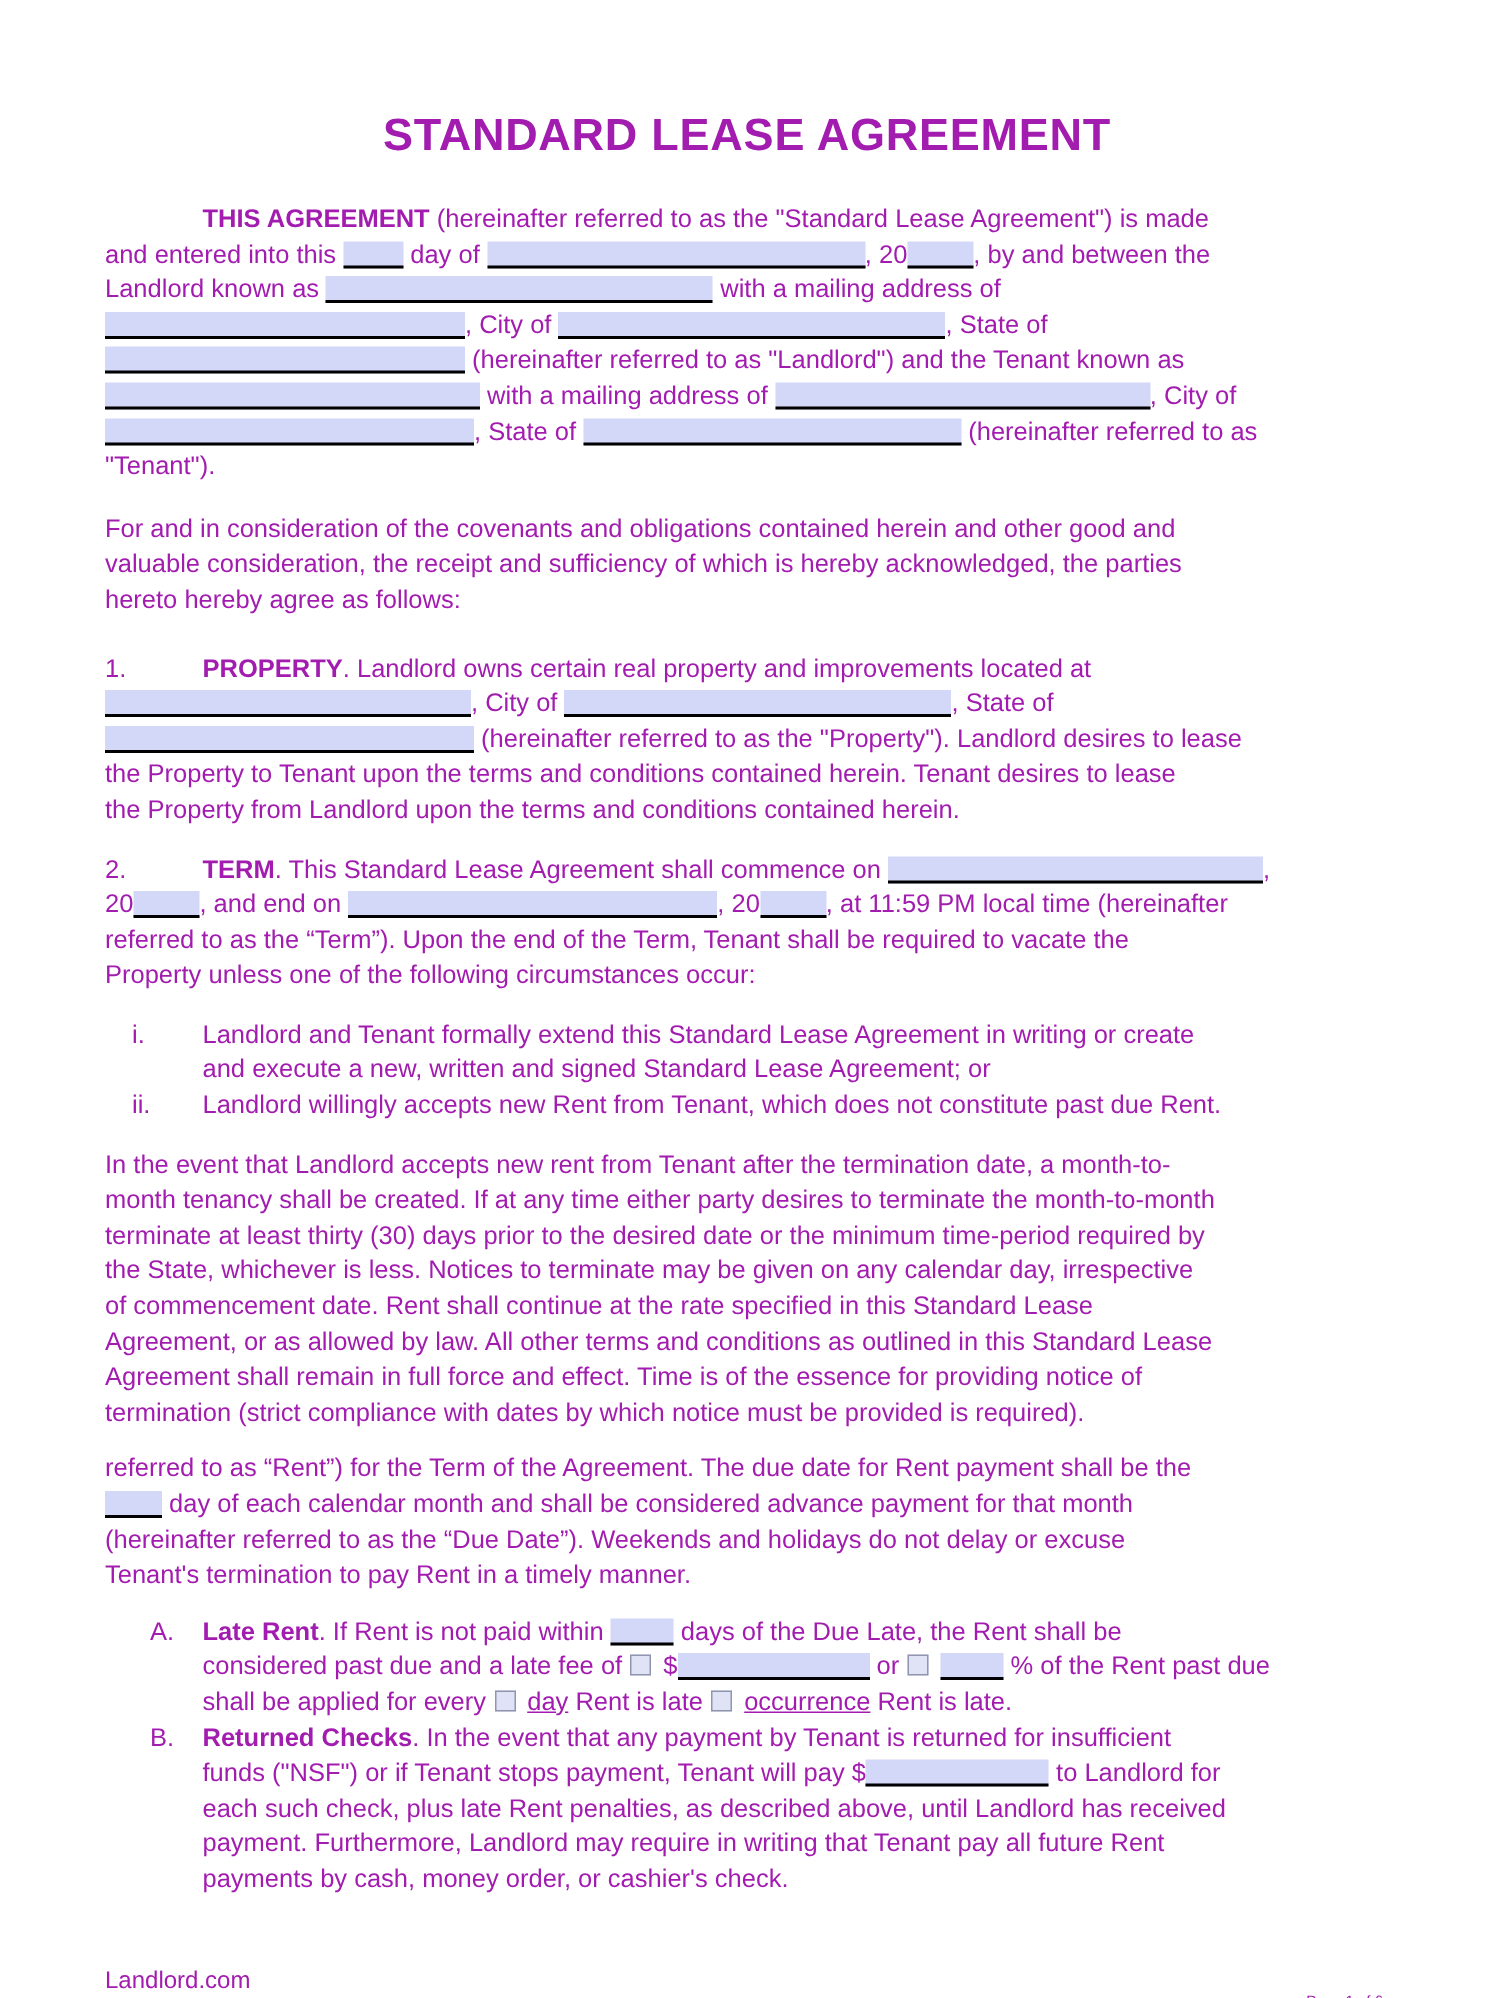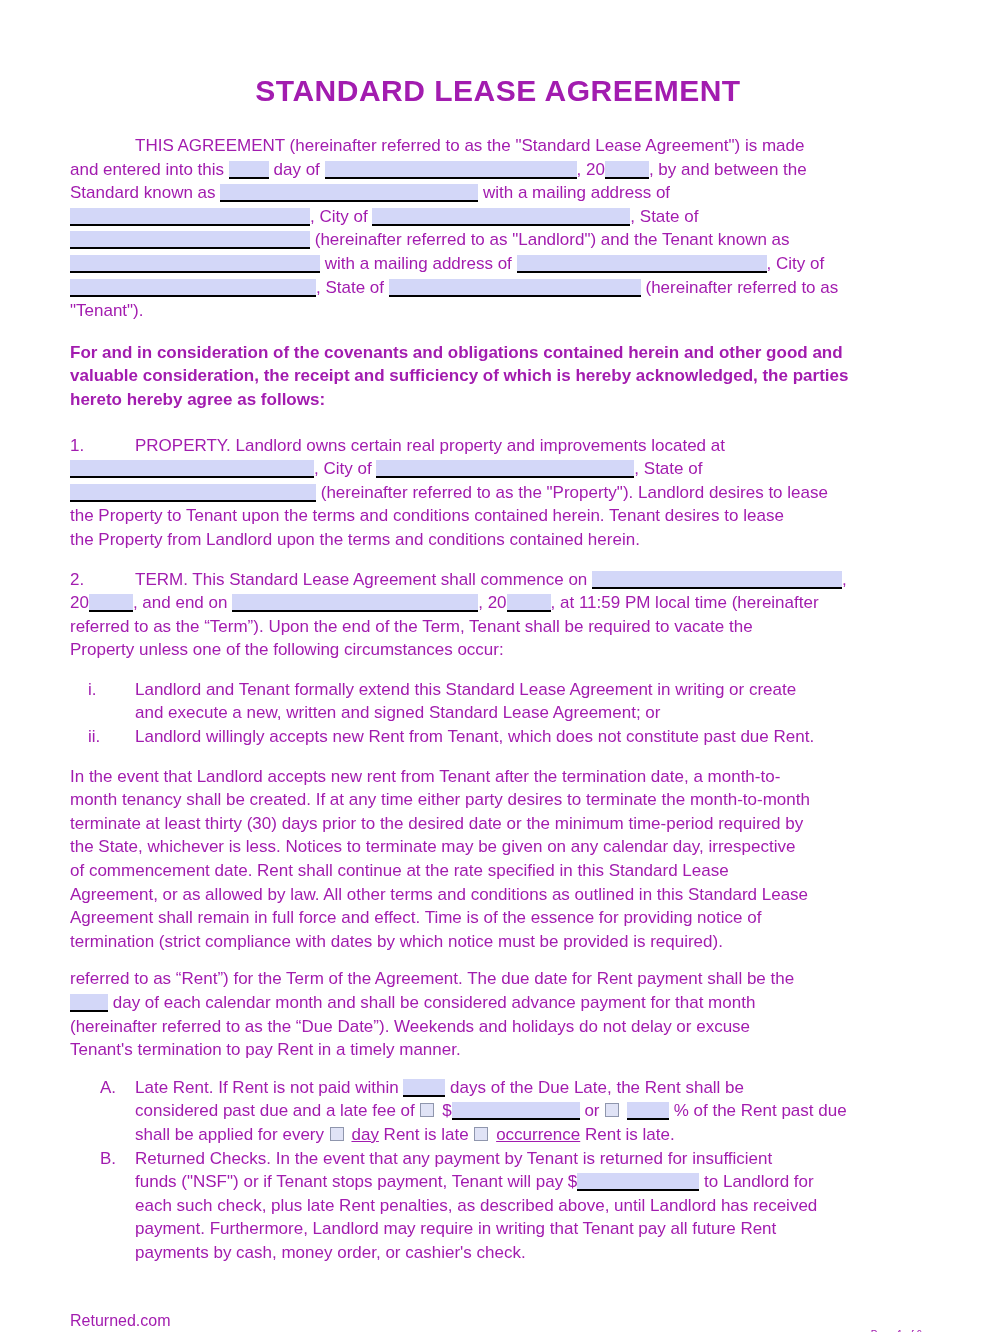--- a/index.html
+++ b/index.html
@@ -12,21 +12,21 @@
   .title {
     margin:30px 0 0 0; text-align:center;
     font-size:30px; line-height:34px; font-weight:bold; letter-spacing:0.5px;
   }
   .doc {
     box-sizing:border-box; width:996px; padding:0 71px 0 70px;
     font-size:17px; line-height:23.6px;
   }
   .block { position:relative; }
   .line { white-space:nowrap; }
-  .b { font-weight:normal; }
+  .b { font-weight:bold; }
   .u { text-decoration:underline; }
   .nmark { display:inline-block; width:65px; }
   .roman, .alpha { padding-left:65px; }
   .roman .mark { position:absolute; left:18px; }
   .alpha .mark { position:absolute; left:30px; }
   .blank {
     display:inline-block; height:16px; vertical-align:-4px;
     border-bottom:2px solid #000;
   }
   .cbox {
@@ -42,28 +42,28 @@
 </style>
 </head>
 <body>
 
 <div class="page">
   <h1 class="title">STANDARD LEASE AGREEMENT</h1>
   <div class="doc">
       <div class="block p" style="margin-top: 26px;">
         <div class="line" style="text-indent: 65px;"><span class="b">THIS AGREEMENT</span><span> (hereinafter referred to as the "Standard Lease Agreement") is made</span></div>
         <div class="line"><span>and entered into this </span><span class="blank" style="width: 40px; background: rgb(211, 215, 248); border-bottom-color: rgb(0, 0, 0);"></span><span> day of </span><span class="blank" style="width: 252px; background: rgb(211, 215, 248); border-bottom-color: rgb(0, 0, 0);"></span><span>, 20</span><span class="blank" style="width: 44px; background: rgb(211, 215, 248); border-bottom-color: rgb(0, 0, 0);"></span><span>, by and between the</span></div>
-        <div class="line"><span>Standard known as </span><span class="blank" style="width: 258px; background: rgb(211, 215, 248); border-bottom-color: rgb(0, 0, 0);"></span><span> with a mailing address of</span></div>
+        <div class="line"><span>Landlord known as </span><span class="blank" style="width: 258px; background: rgb(211, 215, 248); border-bottom-color: rgb(0, 0, 0);"></span><span> with a mailing address of</span></div>
         <div class="line"><span class="blank" style="width: 240px; background: rgb(211, 215, 248); border-bottom-color: rgb(0, 0, 0);"></span><span>, City of </span><span class="blank" style="width: 258px; background: rgb(211, 215, 248); border-bottom-color: rgb(0, 0, 0);"></span><span>, State of</span></div>
         <div class="line"><span class="blank" style="width: 240px; background: rgb(211, 215, 248); border-bottom-color: rgb(0, 0, 0);"></span><span> (hereinafter referred to as "Landlord") and the Tenant known as</span></div>
         <div class="line"><span class="blank" style="width: 250px; background: rgb(211, 215, 248); border-bottom-color: rgb(0, 0, 0);"></span><span> with a mailing address of </span><span class="blank" style="width: 250px; background: rgb(211, 215, 248); border-bottom-color: rgb(0, 0, 0);"></span><span>, City of</span></div>
         <div class="line"><span class="blank" style="width: 246px; background: rgb(211, 215, 248); border-bottom-color: rgb(0, 0, 0);"></span><span>, State of </span><span class="blank" style="width: 252px; background: rgb(211, 215, 248); border-bottom-color: rgb(0, 0, 0);"></span><span> (hereinafter referred to as</span></div>
         <div class="line"><span>"Tenant").</span></div>
       </div>
-      <div class="block p" style="margin-top: 18px; font-weight: bold;">
+      <div class="block p" style="margin-top: 18px;">
         <div class="line"><span>For and in consideration of the covenants and obligations contained herein and other good and</span></div>
         <div class="line"><span>valuable consideration, the receipt and sufficiency of which is hereby acknowledged, the parties</span></div>
         <div class="line"><span>hereto hereby agree as follows:</span></div>
       </div>
       <div class="block numbered" style="margin-top: 22px;">
         <div class="line"><span class="nmark">1.</span><span class="b">PROPERTY</span><span>. Landlord owns certain real property and improvements located at</span></div>
         <div class="line"><span class="blank" style="width: 244px; background: rgb(211, 215, 248); border-bottom-color: rgb(0, 0, 0);"></span><span>, City of </span><span class="blank" style="width: 258px; background: rgb(211, 215, 248); border-bottom-color: rgb(0, 0, 0);"></span><span>, State of</span></div>
         <div class="line"><span class="blank" style="width: 246px; background: rgb(211, 215, 248); border-bottom-color: rgb(0, 0, 0);"></span><span> (hereinafter referred to as the "Property"). Landlord desires to lease</span></div>
         <div class="line"><span>the Property to Tenant upon the terms and conditions contained herein. Tenant desires to lease</span></div>
         <div class="line"><span>the Property from Landlord upon the terms and conditions contained herein.</span></div>
@@ -108,15 +108,15 @@
       <div class="block alpha">
         <span class="mark">B.</span>
         <div class="line"><span class="b">Returned Checks</span><span>. In the event that any payment by Tenant is returned for insufficient</span></div>
         <div class="line"><span>funds ("NSF") or if Tenant stops payment, Tenant will pay $</span><span class="blank" style="width: 122px; background: rgb(211, 215, 248); border-bottom-color: rgb(0, 0, 0);"></span><span> to Landlord for</span></div>
         <div class="line"><span>each such check, plus late Rent penalties, as described above, until Landlord has received</span></div>
         <div class="line"><span>payment. Furthermore, Landlord may require in writing that Tenant pay all future Rent</span></div>
         <div class="line"><span>payments by cash, money order, or cashier's check.</span></div>
       </div>
     </div>
   <div class="shade"></div>
-  <div class="footer-left">Returned.com</div>
+  <div class="footer-left">Landlord.com</div>
   <div class="footer-right">Page 1 of 6</div>
 </div>
 
 </body></html>

